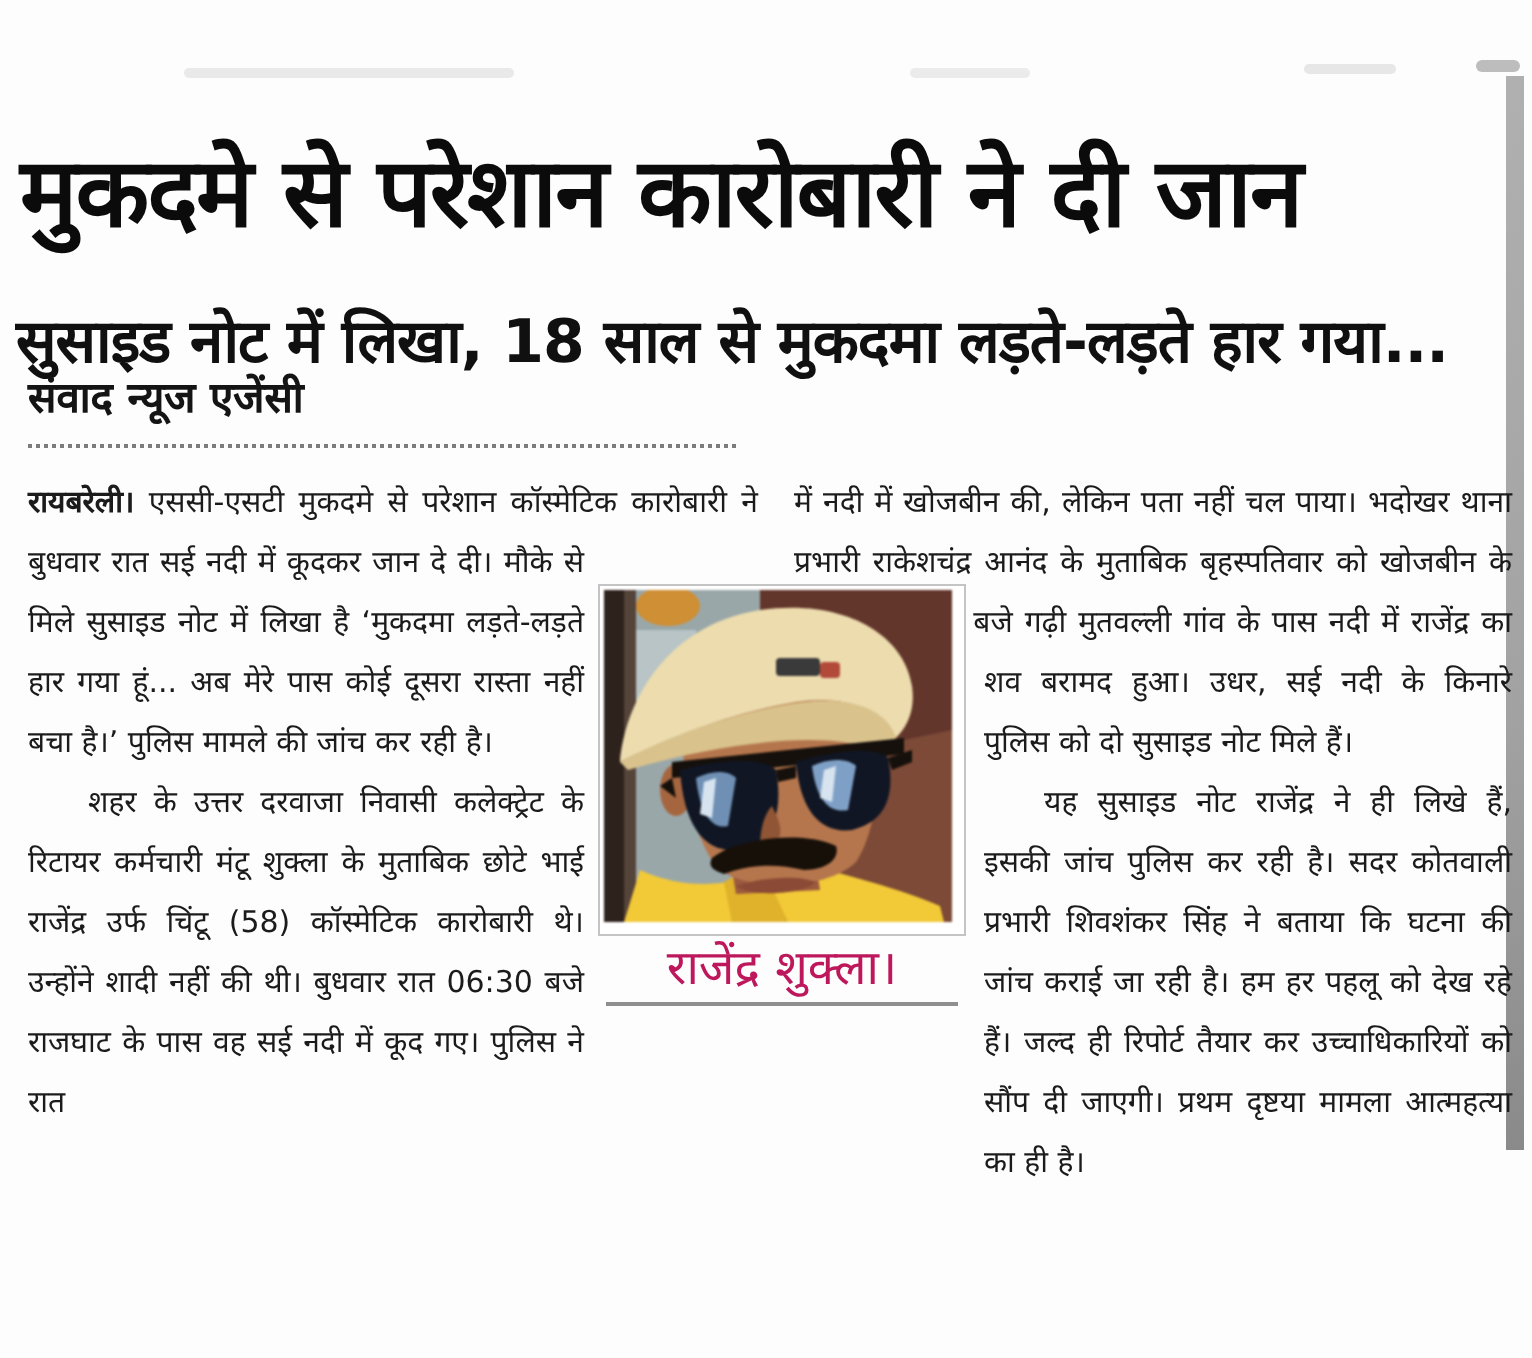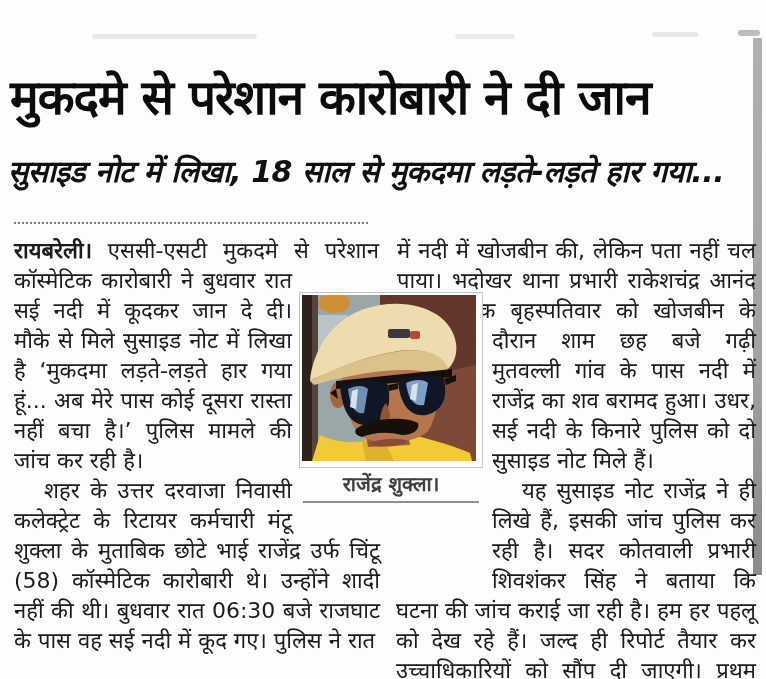--- a/index.html
+++ b/index.html
@@ -24,38 +24,38 @@
   }
 
   .headline{
     position:absolute;left:10px;top:40px;width:752px;
     font-size:48px;line-height:1.05;font-weight:700;color:#0b0b0b;
     letter-spacing:-1px;white-space:nowrap;
   }
   .subheadline{
     position:absolute;left:8px;top:130px;width:756px;
     font-size:30px;line-height:1.1;font-weight:700;color:#101010;
-    letter-spacing:-.5px;white-space:nowrap;font-style:italic;
+    letter-spacing:-.5px;white-space:nowrap;
   }
   .byline{
     position:absolute;left:14px;top:184px;
     font-size:21px;font-weight:700;color:#141414;
   }
   .byline-rule{
     position:absolute;left:14px;top:222px;width:354px;
     border-top:2px dotted #7c7c7c;height:0;
   }
 
   .body-wrap{
     position:absolute;left:14px;top:236px;width:742px;
     display:flex;gap:16px;
   }
   .col{color:var(--text,#1b1b1b);}
   .col p{
-    margin:0;font-size:22px;line-height:30px;text-align:justify;
+    margin:0;font-size:15px;line-height:30px;text-align:justify;
     font-weight:500;color:var(--text,#1b1b1b);
   }
   .col-left{width:366px;}
   .col-right{width:360px;}
   .dateline{font-weight:700;}
   .indent{text-indent:30px;}
 
   
   .sp-r0{float:right;width:1px;height:32px;}
   .sp-r1{float:right;clear:right;width:88px;height:268px;}
@@ -65,21 +65,21 @@
   
   .photo-block{
     position:absolute;left:298px;top:292px;width:186px;text-align:center;
   }
   .photo-frame{
     width:178px;height:170px;margin:0 auto;background:#ffffff;
     border:1px solid #c4c4c4;padding:2px;box-sizing:content-box;
   }
   .photo-frame svg{display:block;filter:blur(.4px);}
   .photo-caption{
-    margin-top:3px;font-size:20px;font-weight:700;color:#404040;line-height:26px;
+    margin-top:3px;font-size:24px;font-weight:400;color:#be185d;line-height:26px;
   }
   .caption-rule{
     margin:4px auto 0;width:176px;border-top:2px solid #8f8f8f;height:0;
   }
 
   
   .f-cap{fill:var(--cap,#ecdcae);}
   .f-shirt{fill:var(--shirt,#f2c937);}
   .f-skin{fill:var(--skin,#b5764d);}
   .f-maroon{fill:var(--bg-maroon,#63362c);}
@@ -92,20 +92,21 @@
   <div class="smudge s1"></div>
   <div class="smudge s2"></div>
   <div class="smudge s3"></div>
   <div class="smudge s4"></div>
 
   <div class="scrollbar"></div>
 
   <h1 class="headline">मुकदमे से परेशान कारोबारी ने दी जान</h1>
   <h2 class="subheadline">सुसाइड नोट में लिखा, 18 साल से मुकदमा लड़ते-लड़ते हार गया...</h2>
 
+  <div class="byline">संवाद न्यूज एजेंसी</div>
   <div class="byline-rule"></div>
 
   <div class="body-wrap">
     <div class="col col-left">
       <p>
         <span class="sp-r0"></span><span class="sp-r1"></span><span class="dateline">रायबरेली।</span><span> एससी-एसटी मुकदमे से परेशान कॉस्मेटिक कारोबारी ने बुधवार रात सई नदी में कूदकर जान दे दी। मौके से मिले सुसाइड नोट में लिखा है ‘मुकदमा लड़ते-लड़ते हार गया हूं... अब मेरे पास कोई दूसरा रास्ता नहीं बचा है।’ पुलिस मामले की जांच कर रही है।</span>
       </p>
       <p class="indent">शहर के उत्तर दरवाजा निवासी कलेक्ट्रेट के रिटायर कर्मचारी मंटू शुक्ला के मुताबिक छोटे भाई राजेंद्र उर्फ चिंटू (58) कॉस्मेटिक कारोबारी थे। उन्होंने शादी नहीं की थी। बुधवार रात 06:30 बजे राजघाट के पास वह सई नदी में कूद गए। पुलिस ने रात</p>
     </div>
     <div class="col col-right">

